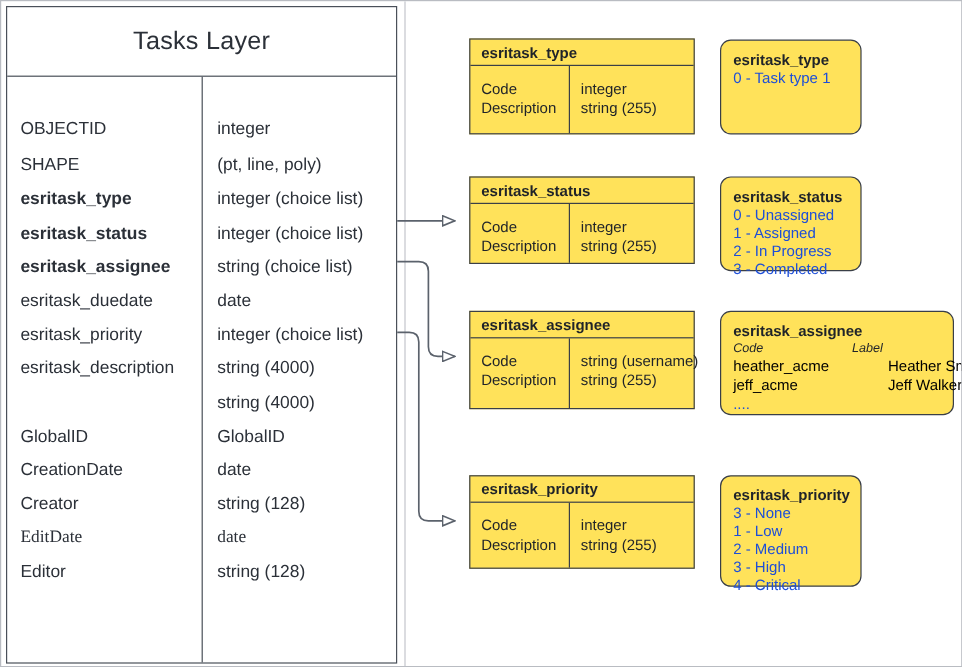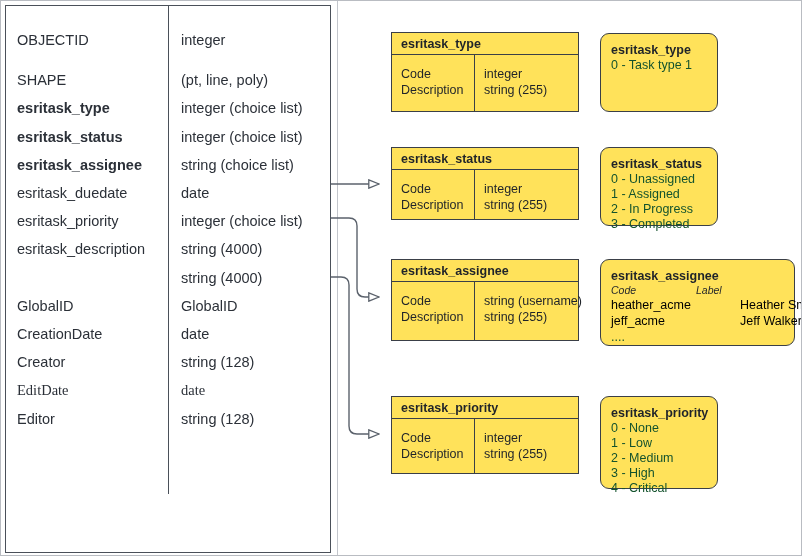--- a/index.html
+++ b/index.html
@@ -143,37 +143,37 @@
   }
   .dv-title {
     font-size: 12.5px;
     font-weight: bold;
     color: #1f2329;
     line-height: 16px;
     white-space: nowrap;
   }
   .dv-line {
     font-size: 12.5px;
-    color: #14532d;
+    color: #1d4ed8;
     line-height: 15px;
     white-space: nowrap;
   }
   
   .dv-subhead {
     position: relative;
     height: 14px;
   }
   .dv-subhead span {
     position: absolute;
     font-size: 10.5px;
     font-style: italic;
     color: #1f2329;
   }
   .dv-subhead .c-code { left: 0px; }
-  .dv-subhead .c-label { left: 85px; font-style: italic; }
+  .dv-subhead .c-label { left: 99px; font-style: italic; }
   .dv-pair {
     position: relative;
     height: 16px;
   }
   .dv-pair span {
     position: absolute;
     font-size: 12.5px;
     color: #000000;
     white-space: nowrap;
   }
@@ -191,24 +191,27 @@
   }
 </style>
 </head>
 <body>
 
 <div id="canvas">
 
   <div id="right-panel-divider"></div>
 
   <div id="tasks-table">
+    <div id="tasks-table-header">
+      <div id="tasks-table-title">Tasks Layer</div>
+    </div>
     <div id="tasks-table-body">
       <div id="tasks-col-divider"></div>
 
-    <div class="field-row" style="top: 20px; text-align: right;">
+    <div class="field-row" style="top: 30px; text-align: right;">
           <div class="field-name">OBJECTID</div>
           <div class="field-type">integer</div>
         </div>
         <div class="field-row" style="top: 60.2px;">
           <div class="field-name">SHAPE</div>
           <div class="field-type">(pt, line, poly)</div>
         </div>
         <div class="field-row" style="top: 88.4px;">
           <div class="field-name bold">esritask_type</div>
           <div class="field-type">integer (choice list)</div>
@@ -358,20 +361,20 @@
     </div>
     <div class="dv-pair">
       <span class="p-code">jeff_acme</span>
       <span class="p-label">Jeff Walker</span>
     </div>
     <div class="dv-line">....</div>
   </div>
 
   <div class="domain-values" style="left:599px; top:395px; width:118px; height:93px;">
     <div class="dv-title">esritask_priority</div>
-    <div class="dv-line">0 - None</div>
+    <div class="dv-line">3 - None</div>
     <div class="dv-line">1 - Low</div>
     <div class="dv-line">2 - Medium</div>
     <div class="dv-line">3 - High</div>
     <div class="dv-line">4 - Critical</div>
   </div>
 
 </div>
 
 </body></html>

